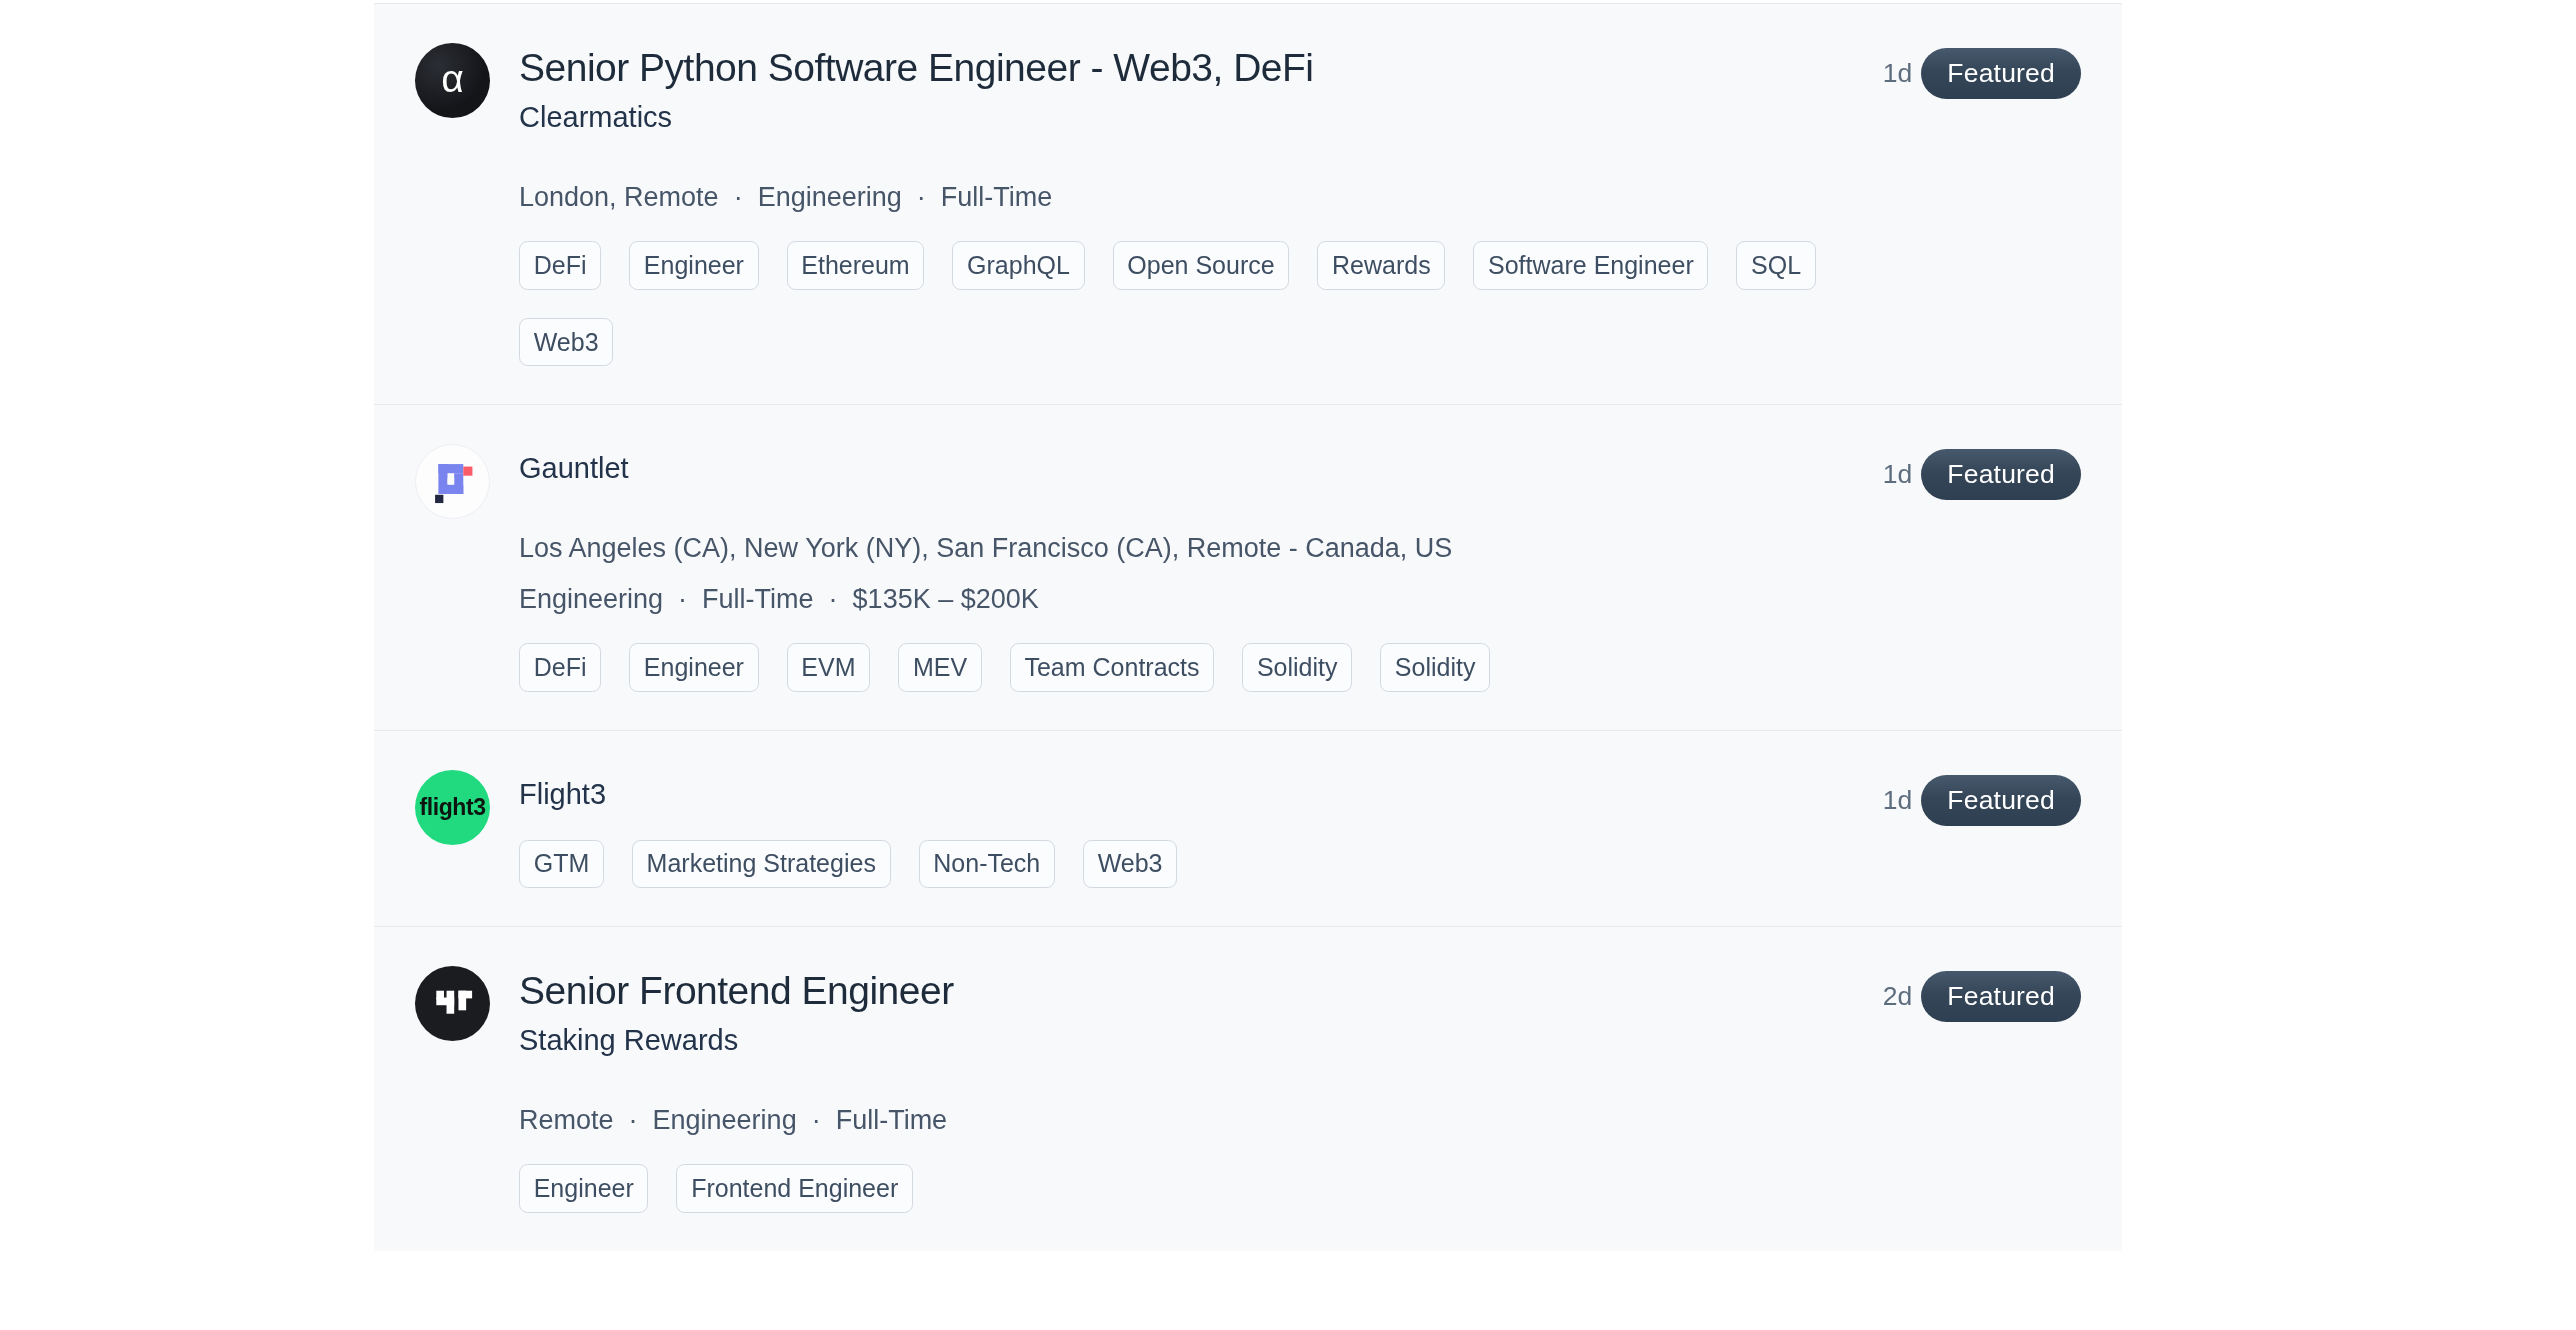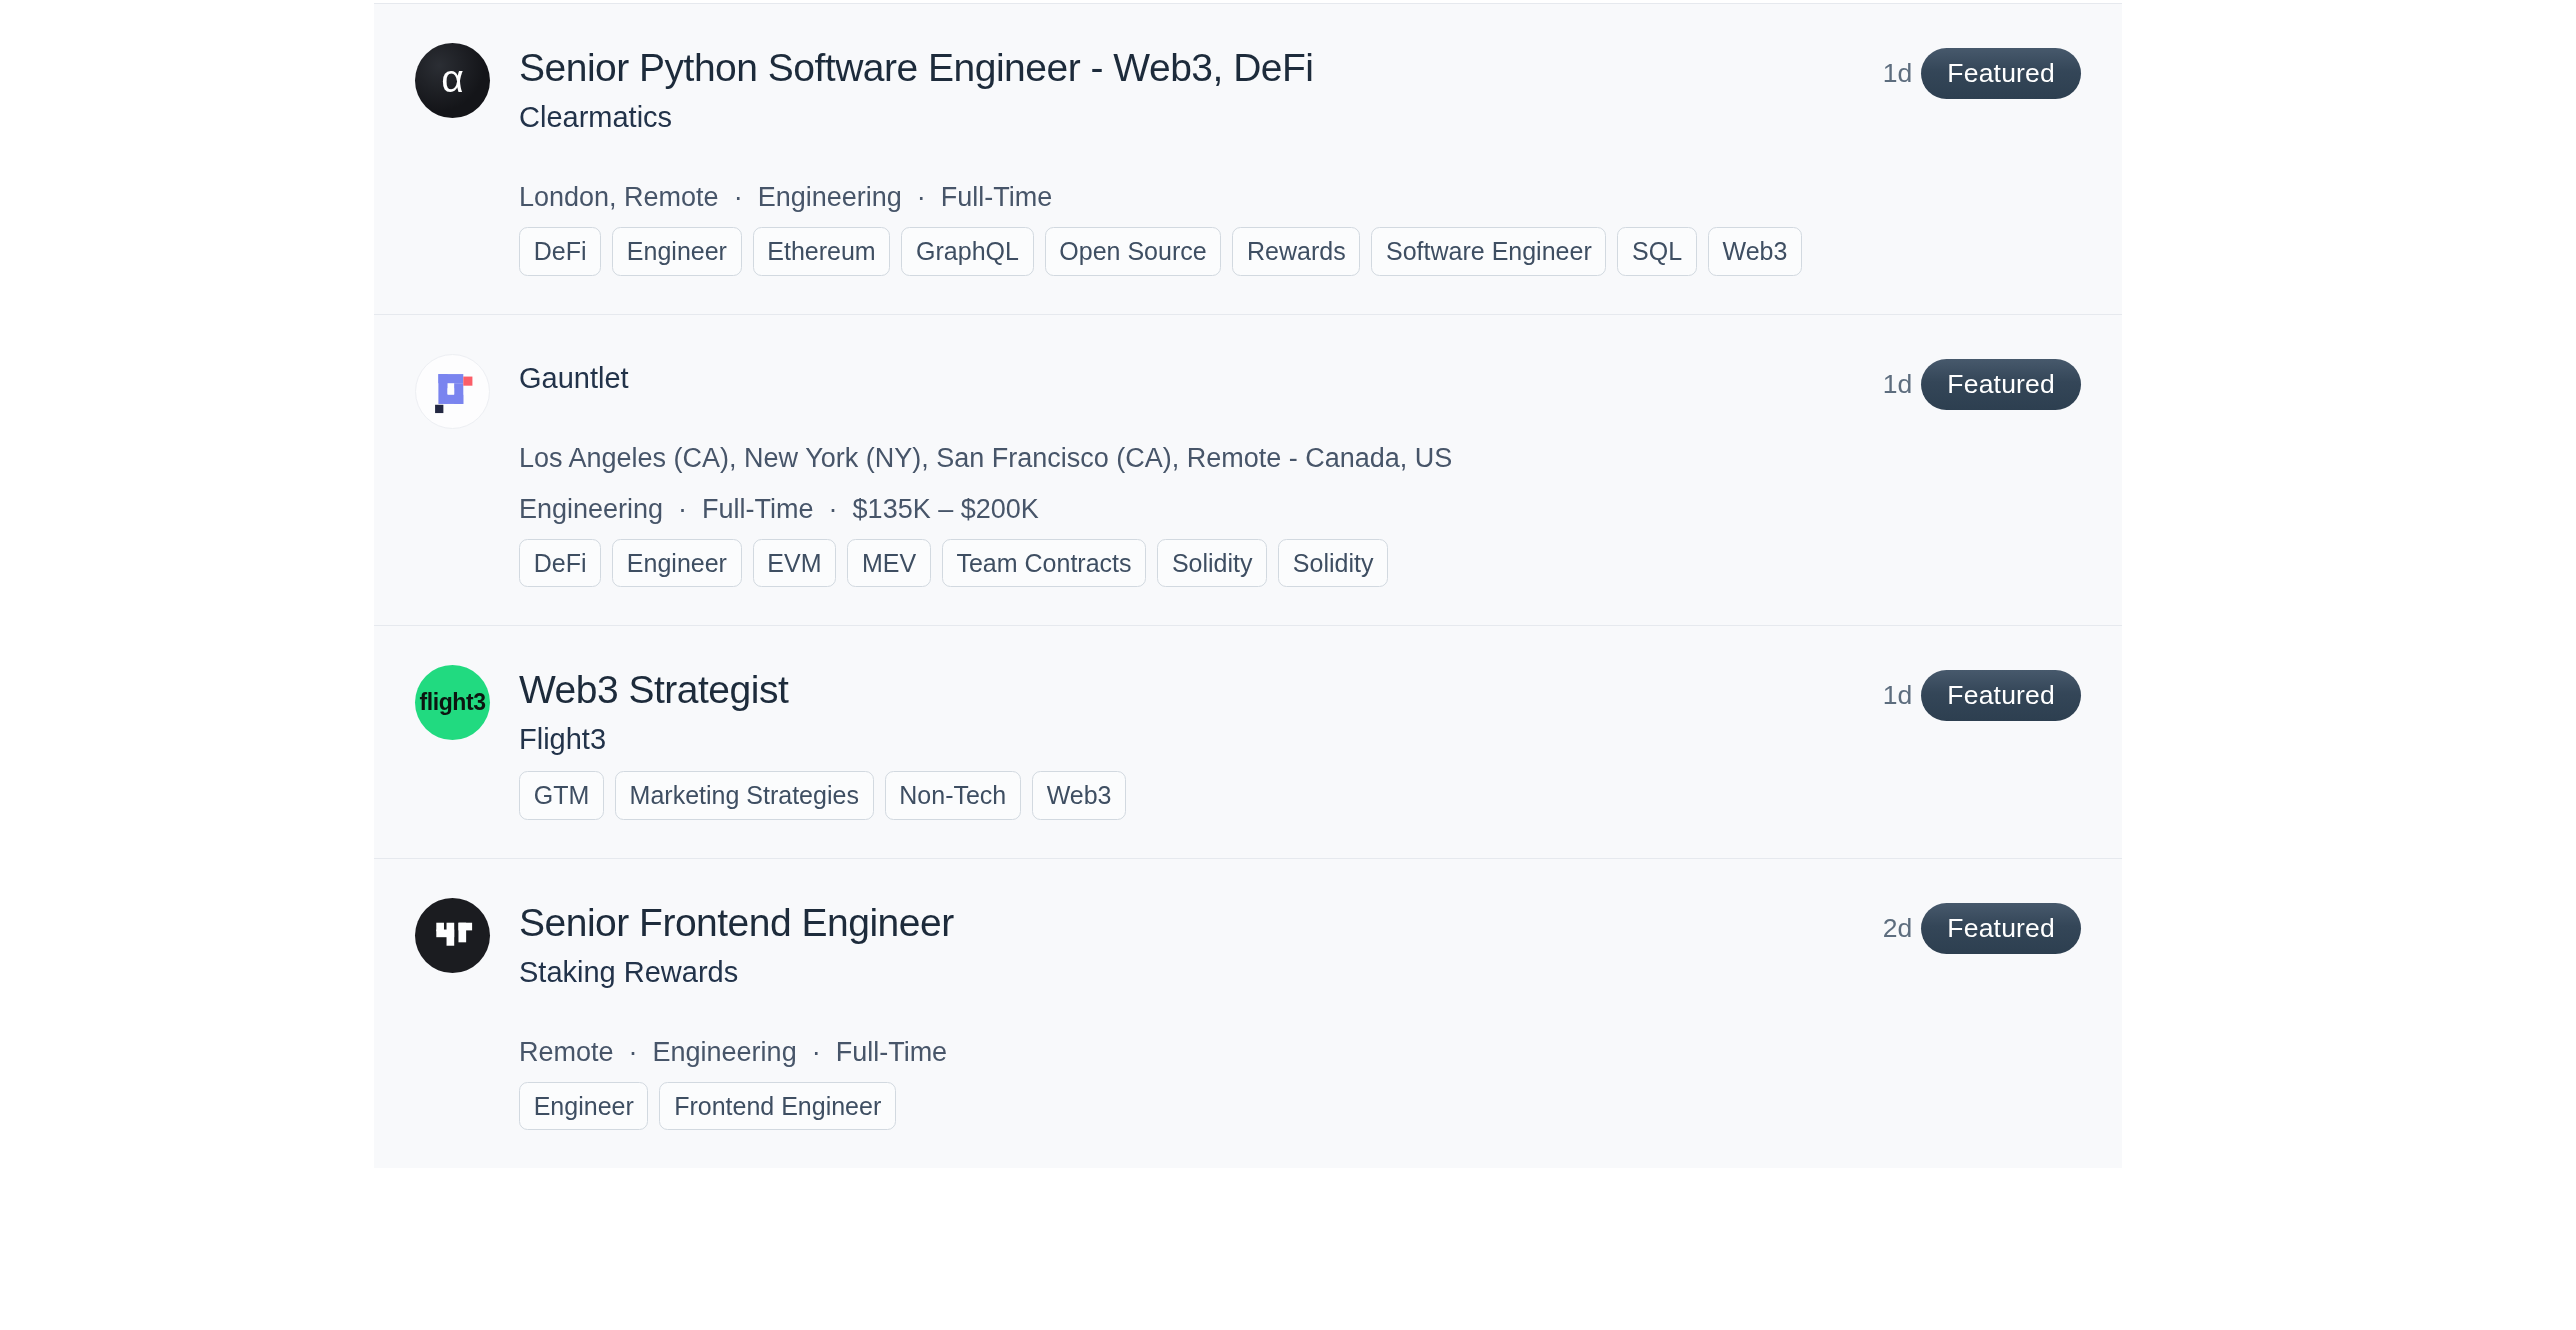--- a/index.html
+++ b/index.html
@@ -36,21 +36,21 @@
     margin:0;font-size:39px;line-height:50px;font-weight:400;
     color:#1d2b3b;letter-spacing:-0.5px;
   }
   .company-name{
     font-size:29px;line-height:38px;color:#22334a;margin-top:5.1px;
   }
   .meta-lines{margin-top:44px;display:flex;flex-direction:column;gap:17px;}
   .meta-line{
     font-size:27px;line-height:34px;color:#475569;white-space:pre-wrap;
   }
-  .tag-row{display:flex;flex-wrap:wrap;gap:11px;margin-top:13px;}
+  .tag-row{display:flex;flex-wrap:wrap;gap:28px;margin-top:27px;}
   .tag{
     font-size:25px;line-height:31px;color:#3e4e62;
     background:#fbfcfd;border:1.7px solid #d2d9e0;border-radius:8.5px;
     padding:7.7px 13.7px;white-space:nowrap;
   }
   .right-block{
     display:flex;align-items:center;gap:9px;
     margin-left:34px;margin-top:5.1px;flex:none;
   }
   .job-age{font-size:26.5px;color:#5d6d7e;}
@@ -130,21 +130,20 @@
       </div>
     </div>
   </article>
 
   <article class="job-card">
     <div class="card-inner">
       <div class="logo logo-wrap" style="background: rgb(33, 218, 128);">
           <span class="logo-word" style="color: rgb(12, 21, 16);">flight3</span>
         </div>
       <div class="title-block">
-        <h2 class="job-title">Web3 Strategist</h2>
         <div class="company-name">Flight3</div>
         <div class="tag-row">
             <span class="tag">GTM</span>
             <span class="tag">Marketing Strategies</span>
             <span class="tag">Non-Tech</span>
             <span class="tag">Web3</span>
           </div>
       </div>
       <div class="right-block">
         <span class="job-age">1d</span>

